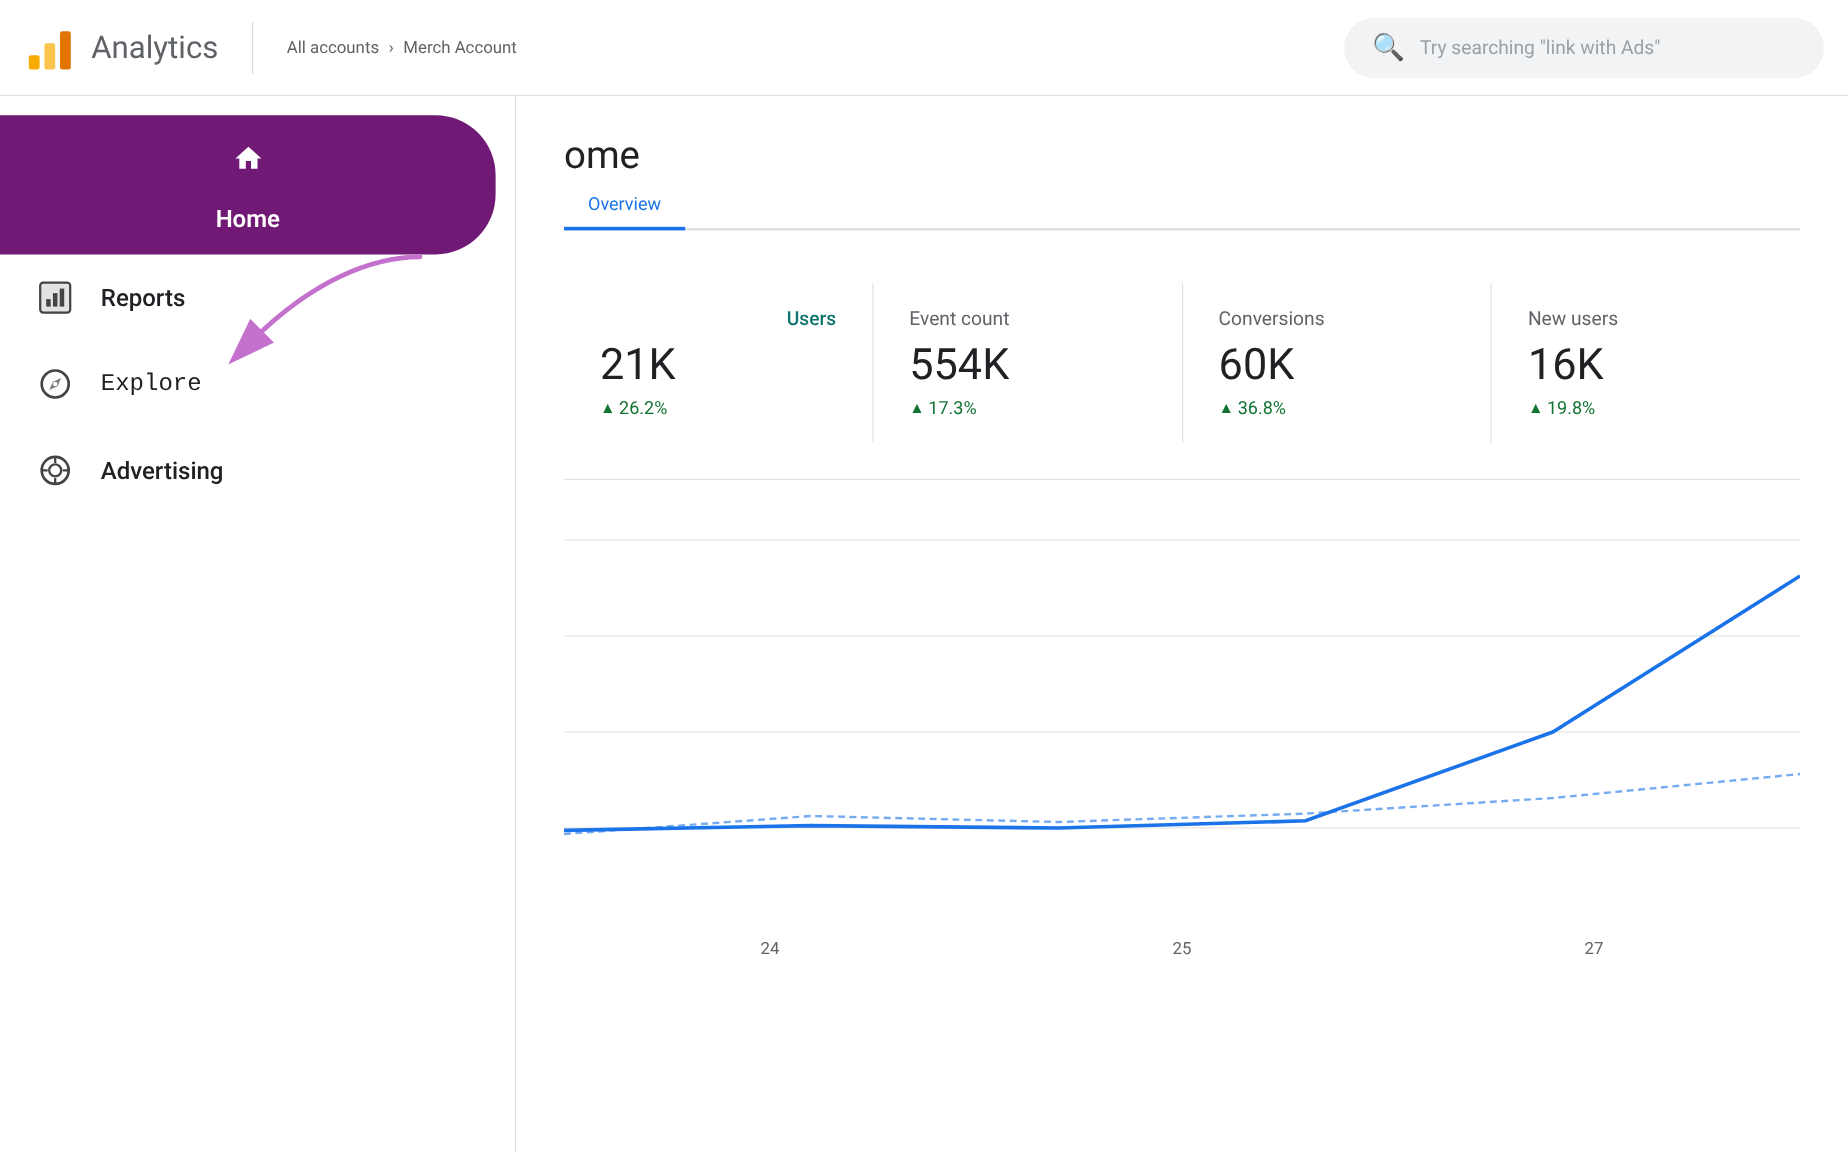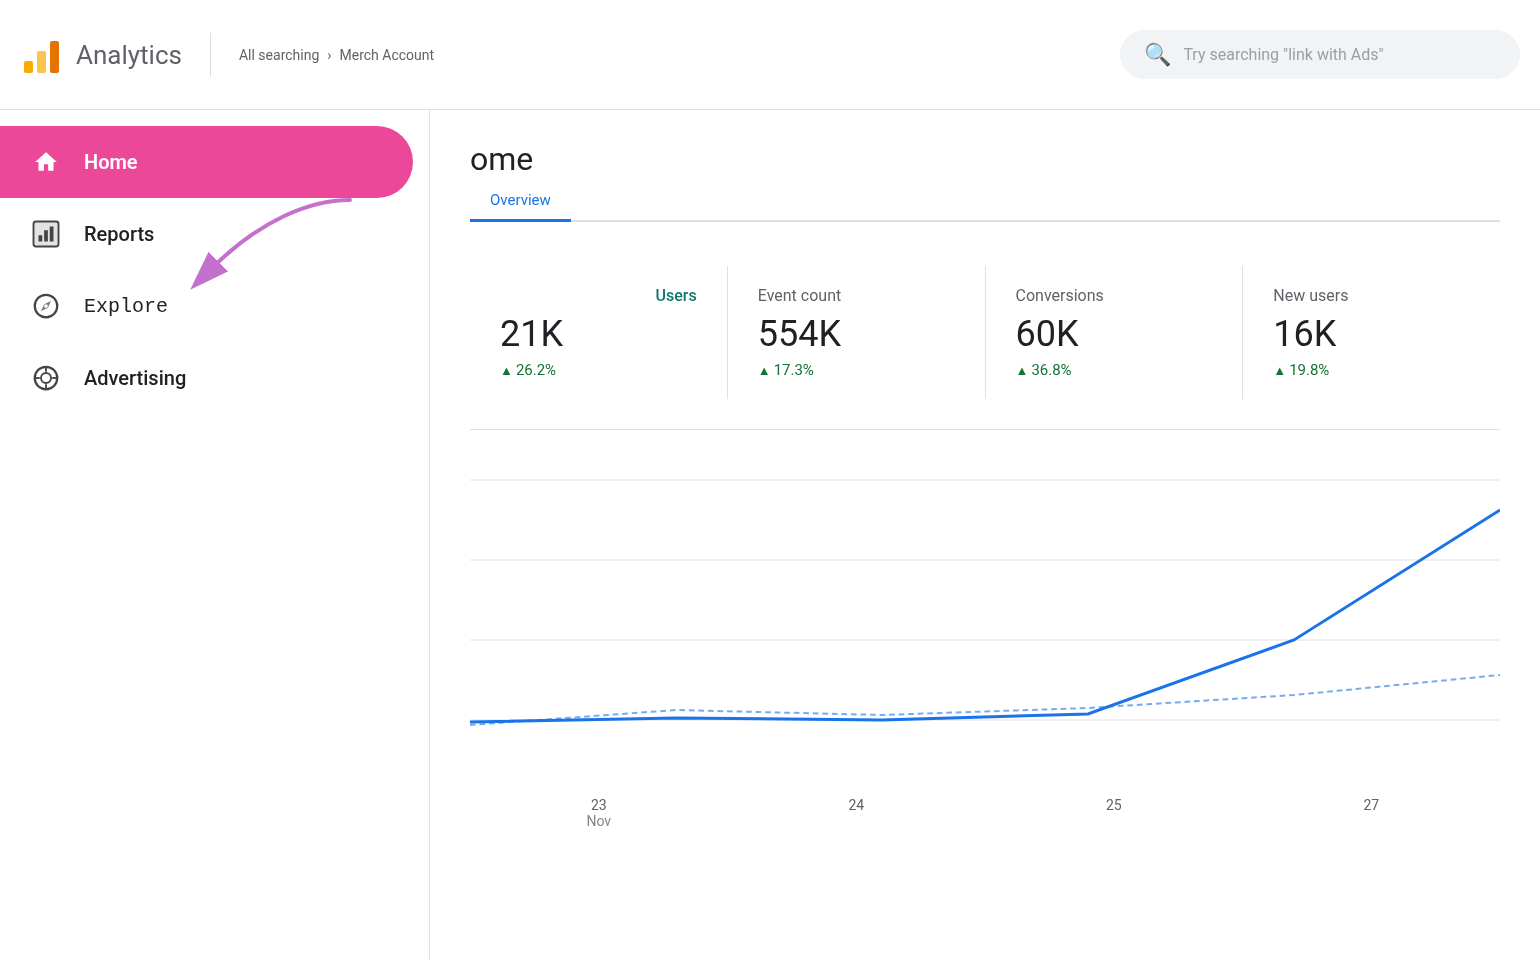--- a/index.html
+++ b/index.html
@@ -3,21 +3,21 @@
   <meta charset="utf-8">
   <style>
     * { margin: 0; padding: 0; box-sizing: border-box; }
     body { font-family: 'Google Sans', Roboto, Arial, sans-serif; background: #fff; width: 1540px; height: 960px; overflow: hidden; display: flex; flex-direction: column; }
 
     
     .header {
       display: flex;
       align-items: center;
       padding: 0 20px;
-      height: 110px;
+      height: 80px;
       border-bottom: 1px solid #e0e0e0;
       background: #fff;
       flex-shrink: 0;
     }
     .header-logo {
       display: flex;
       align-items: center;
       gap: 12px;
       padding-right: 28px;
       border-right: 1px solid #dadce0;
@@ -100,22 +100,23 @@
       align-items: center;
       gap: 20px;
       padding: 18px 28px;
       cursor: pointer;
       border-radius: 0 50px 50px 0;
       margin-right: 16px;
       font-size: 20px;
       color: #202124;
     }
     .nav-item.active {
-      background: #ec4899;
+      background: #701a75;
       color: #fff;
+      flex-direction: column;
     }
     .nav-item.active .nav-label {
       color: #fff;
       font-weight: 600;
     }
     .nav-label {
       font-size: 20px;
       font-weight: 500;
     }
     .nav-icon {
@@ -220,21 +221,21 @@
     <svg class="logo-icon" viewBox="0 0 44 44" fill="none" xmlns="http://www.w3.org/2000/svg">
       <rect x="4" y="28" width="9" height="12" rx="2" fill="#F9AB00"></rect>
       <rect x="17" y="18" width="9" height="22" rx="2" fill="#F9AB00" opacity="0.7"></rect>
       <rect x="30" y="8" width="9" height="32" rx="2" fill="#E37400"></rect>
     </svg>
     <span class="logo-text">Analytics</span>
   </div>
 
   <div class="breadcrumb-section">
     <div class="breadcrumb-top">
-      <span>All searching</span>
+      <span>All accounts</span>
       <span class="breadcrumb-chevron">›</span>
       <span>Merch Account</span>
     </div>
   </div>
 
   <div class="search-bar">
     <span class="search-icon">🔍</span>
     <span class="search-placeholder">Try searching "link with Ads"</span>
   </div>
 </div>
@@ -361,24 +362,20 @@
           <line x1="0" y1="290" x2="1080" y2="290" stroke="#e0e0e0" stroke-width="1"></line>
 
           <polyline points="0,295 216,280 432,285 648,278 864,265 1080,245" stroke="#1a73e8" stroke-width="2" fill="none" stroke-dasharray="6,4" opacity="0.6"></polyline>
 
           <polyline points="0,292 216,288 432,290 648,284 864,210 1080,80" stroke="#1a73e8" stroke-width="3" fill="none"></polyline>
         </svg>
 
         
         <div style="display:flex; position:absolute; bottom:0; left:0; right:0; padding:0 0px;">
           <div style="flex:1; text-align:center; font-size:14px; color:#5f6368;">
-            <span>23</span><br>
-            <span style="color:#80868b;">Nov</span>
-          </div>
-          <div style="flex:1; text-align:center; font-size:14px; color:#5f6368;">
             <span>24</span>
           </div>
           <div style="flex:1; text-align:center; font-size:14px; color:#5f6368;">
             <span>25</span>
           </div>
           <div style="flex:1; text-align:center; font-size:14px; color:#5f6368;">
             <span>27</span>
           </div>
         </div>
       </div>

